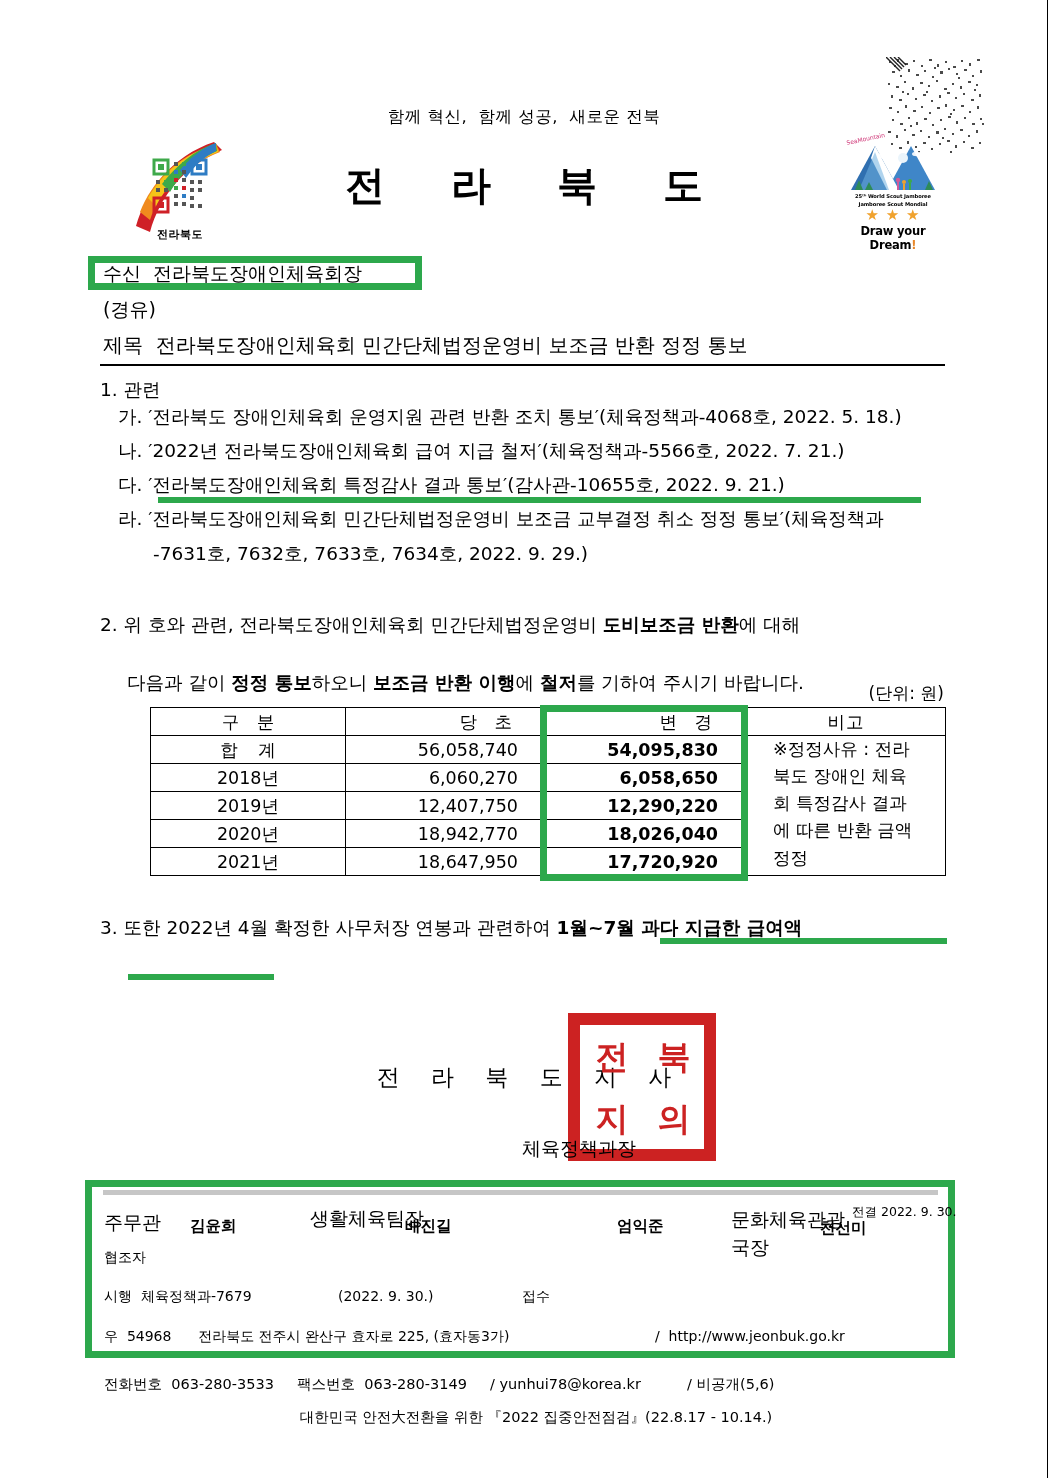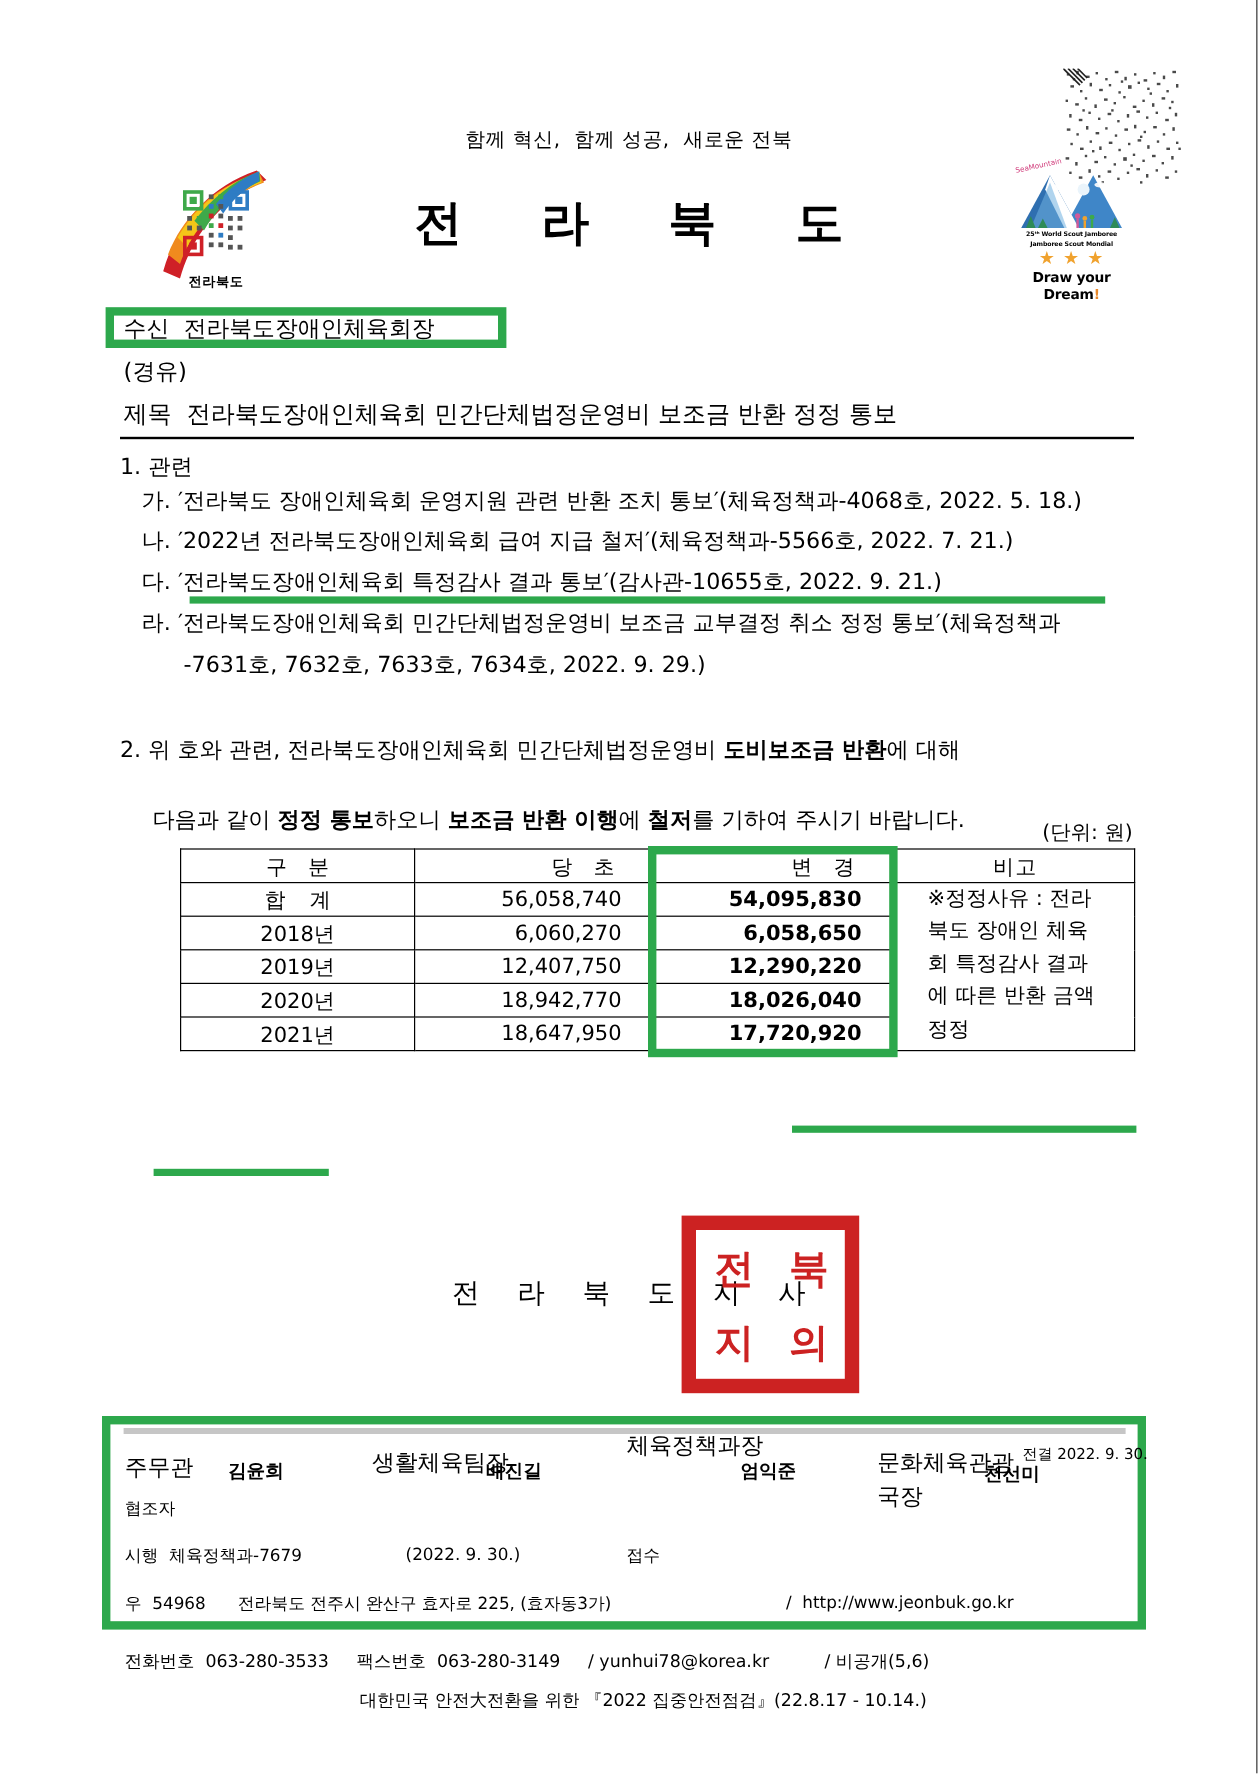--- a/index.html
+++ b/index.html
@@ -258,21 +258,21 @@
     background: #c6c6c6;
   }
   .ft { position: absolute; font-size: 14px; white-space: pre; }
   .ft-name { font-weight: bold; font-size: 15.5px; }
   .ft-role { font-size: 19px; }
 
   #ft-jumu   { left: 104px; top: 1210px; }
   #ft-jumu-n { left: 190px; top: 1216px; }
   #ft-team   { left: 310px; top: 1206px; }
   #ft-team-n { left: 405px; top: 1216px; }
-  #ft-dept   { left: 522px; top: 1192px; }
+  #ft-dept   { left: 522px; top: 1136px; }
   #ft-dept-n { left: 617px; top: 1216px; }
   #ft-bureau { left: 731px; top: 1206px; line-height: 1.45; }
   #ft-bureau-n { left: 820px; top: 1218px; }
   #ft-jeongyeol { left: 852px; top: 1204px; font-size: 12.5px; }
 
   #ft-help   { left: 104px; top: 1249px; }
   #ft-exec   { left: 104px; top: 1288px; }
   #ft-date   { left: 338px; top: 1288px; }
   #ft-recv   { left: 522px; top: 1288px; }
   #ft-addr   { left: 104px; top: 1328px; }
@@ -539,20 +539,21 @@
       </tr>
       <tr>
         <td class="c-label">2021년</td>
         <td class="c-num">18,647,950</td>
         <td class="c-num changed">17,720,920</td>
       </tr>
     </tbody>
   </table>
   <div class="hl-box" id="changed-box"></div>
 
+  <div id="p3-l1"><span>3. 또한 2022년 4월 확정한 사무처장 연봉과 관련하여 </span><span class="bold">1월~7월 과다 지급한 급여액</span></div>
   <div class="uline-green" id="ul-3a"></div>
   <div class="uline-green" id="ul-3b"></div>
 
   <div id="signature">전 라 북 도 지 사</div>
   <div id="seal">
     <div class="seal-box"></div>
     <div class="seal-grid">
       <span>전</span>
       <span>북</span>
       <span>지</span>

